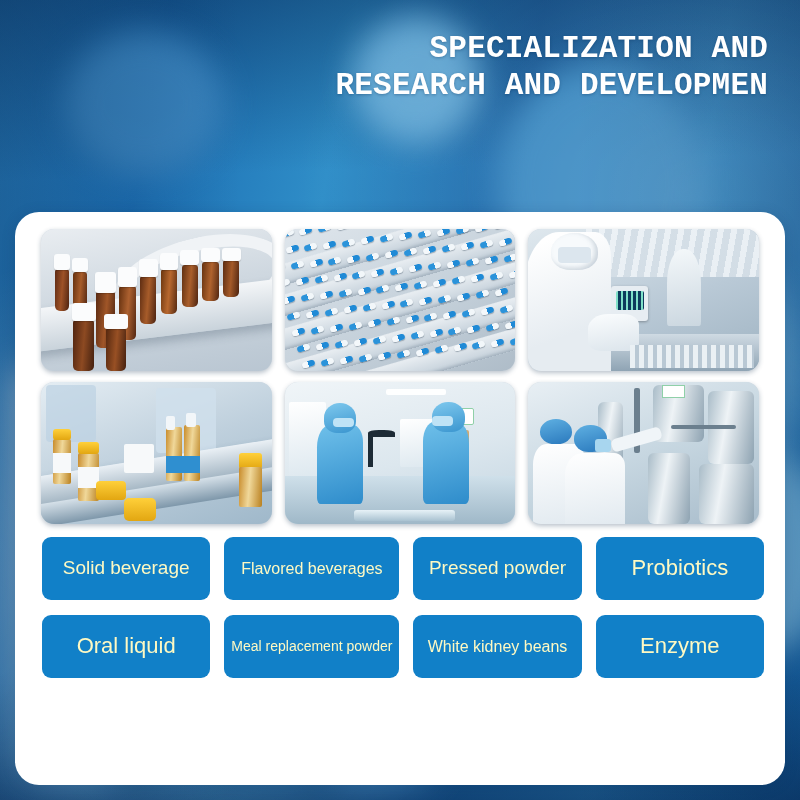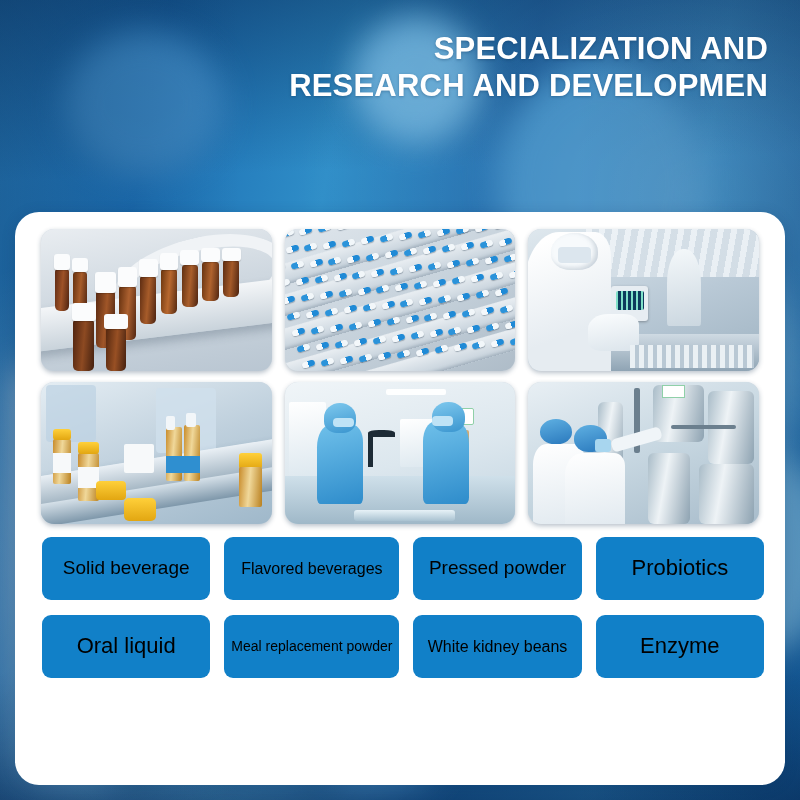--- a/index.html
+++ b/index.html
@@ -49,21 +49,21 @@
     right: 32px; top: 30px;
     width: 560px;
     text-align: right;
     color: #ffffff;
     font-weight: bold;
     font-size: 31px;
     line-height: 37px;
     letter-spacing: .2px;
     text-shadow: 0 1px 3px rgba(10,45,85,.35);
   }
-  #headline div { white-space: nowrap; }
+  #headline div { white-space: nowrap; font-family: Liberation Mono, monospace; }
 
   
   #card {
     position: absolute;
     left: 15px; top: 212px;
     width: 770px; height: 573px;
     background: #ffffff;
     border-radius: 24px;
     box-shadow: 0 2px 14px rgba(6,40,80,.18);
   }
@@ -177,21 +177,21 @@
     left: 27px; top: 325px;
     width: 722px;
     display: grid;
     grid-template-columns: repeat(4, 1fr);
     grid-template-rows: repeat(3, 63px);
     gap: 15px 14px;
   }
   .tag {
     background: #1180c8;
     border-radius: 9px;
-    color: #000000;
+    color: #fef9c3;
     display: flex;
     align-items: center;
     justify-content: center;
     text-align: center;
     padding: 0 7px;
     font-size: 22px;
     line-height: 1.1;
     white-space: nowrap;
     cursor: pointer;
   }

